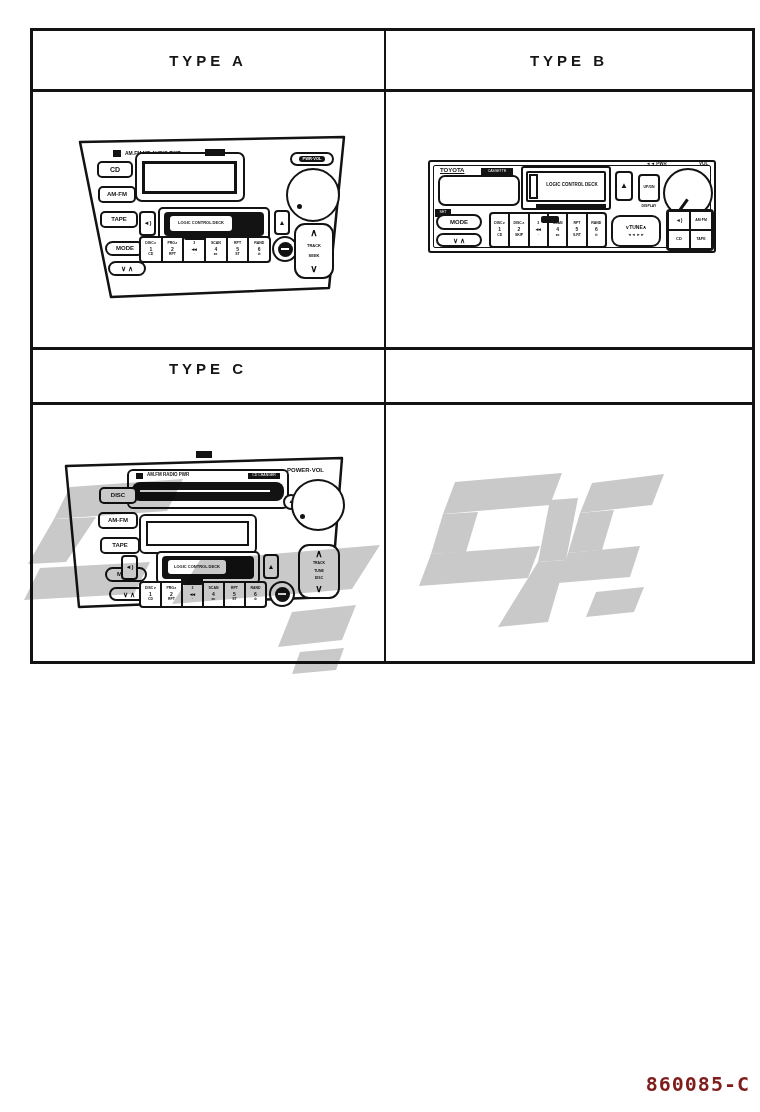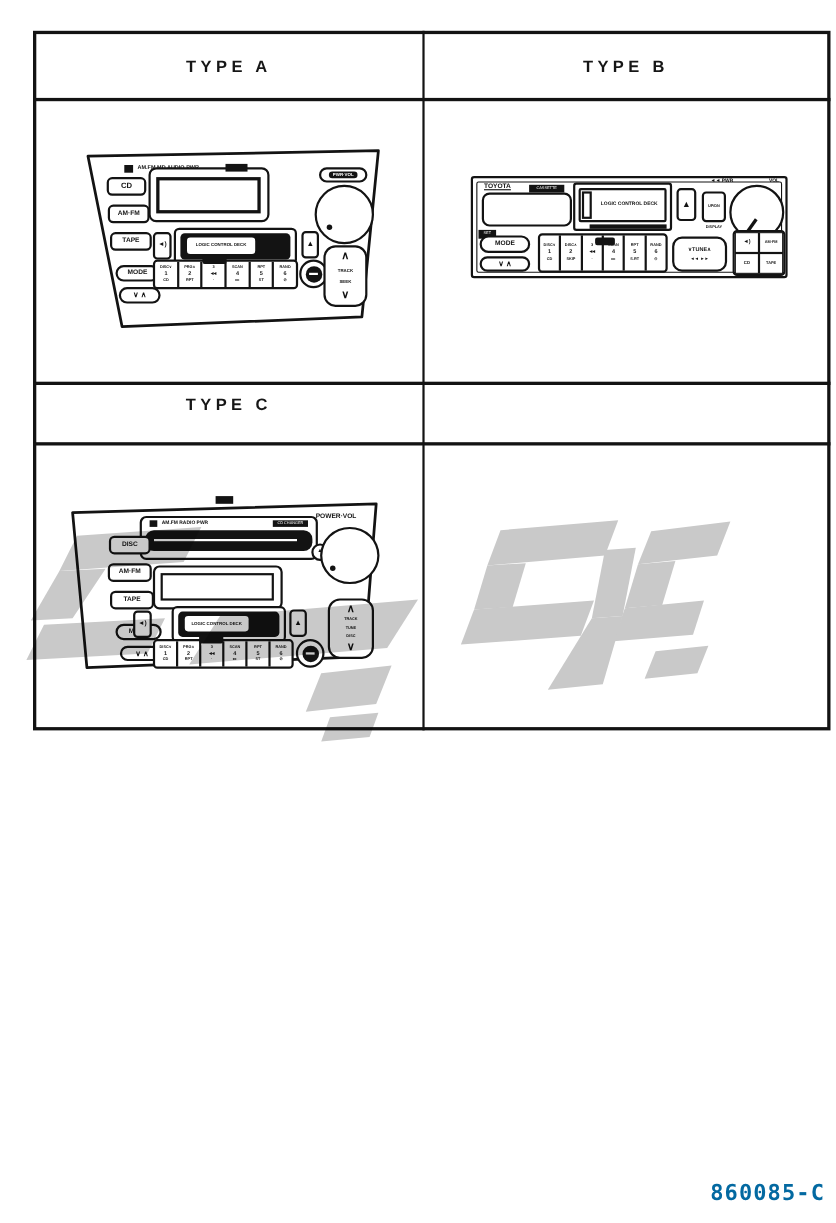--- a/index.html
+++ b/index.html
@@ -37,21 +37,21 @@
   .deck-outer { border:2.5px solid #131313; border-radius:5px; background:#fff; }
   .deck-inner { position:absolute; background:#131313; border-radius:4px; }
   .deck-label { position:absolute; background:#fff; border-radius:3px;
                 display:flex; align-items:center; justify-content:center; font-weight:bold; color:#131313; }
   .grid2 { border:2.5px solid #131313; border-radius:4px; display:grid;
            grid-template-columns:1fr 1fr; grid-template-rows:1fr 1fr; background:#fff; }
   .grid2 > div { border:1px solid #131313; display:flex; align-items:center; justify-content:center;
                  font-weight:bold; color:#131313; }
   .wm { mix-blend-mode:multiply; }
   .footer { font-family:"DejaVu Sans Mono", monospace; font-weight:bold; font-size:20px;
-            letter-spacing:1px; color:#0369a1; text-align:right; }
+            letter-spacing:1px; color:#7f1d1d; text-align:right; }
   .knob { border:2.5px solid #131313; border-radius:50%; background:#fff; }
 </style>
 </head>
 <body>
 
 <div class="page">
 
   <div class="abs tbl-border" style="left:30px; top:28px; width:725px; height:636px;"></div>
   <div class="abs vline" style="left:384px; top:28px; width:2px; height:636px;"></div>
   <div class="abs hline" style="left:30px; top:89px; width:725px; height:3px;"></div>

